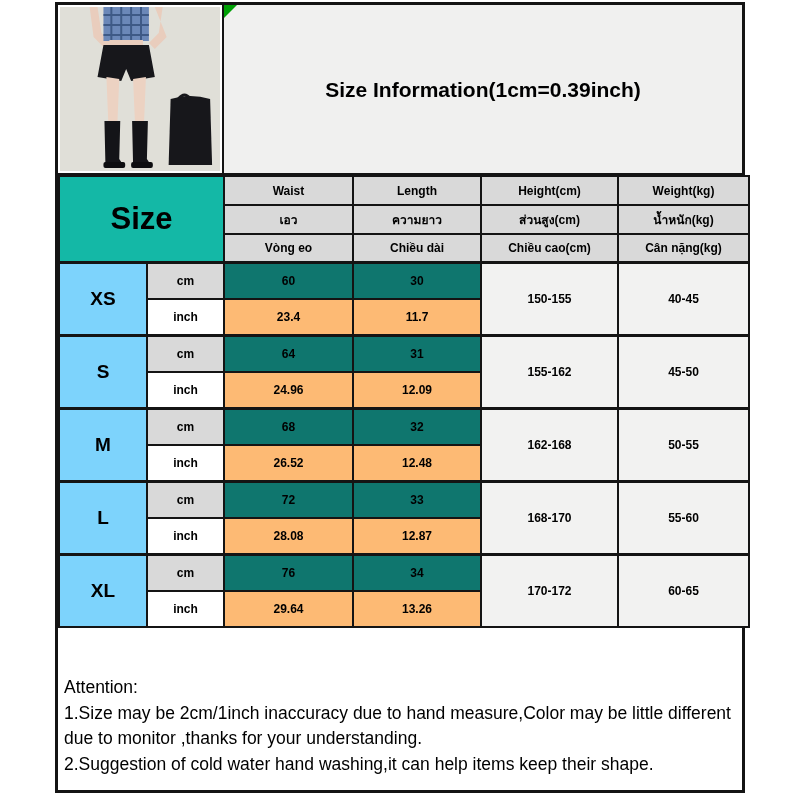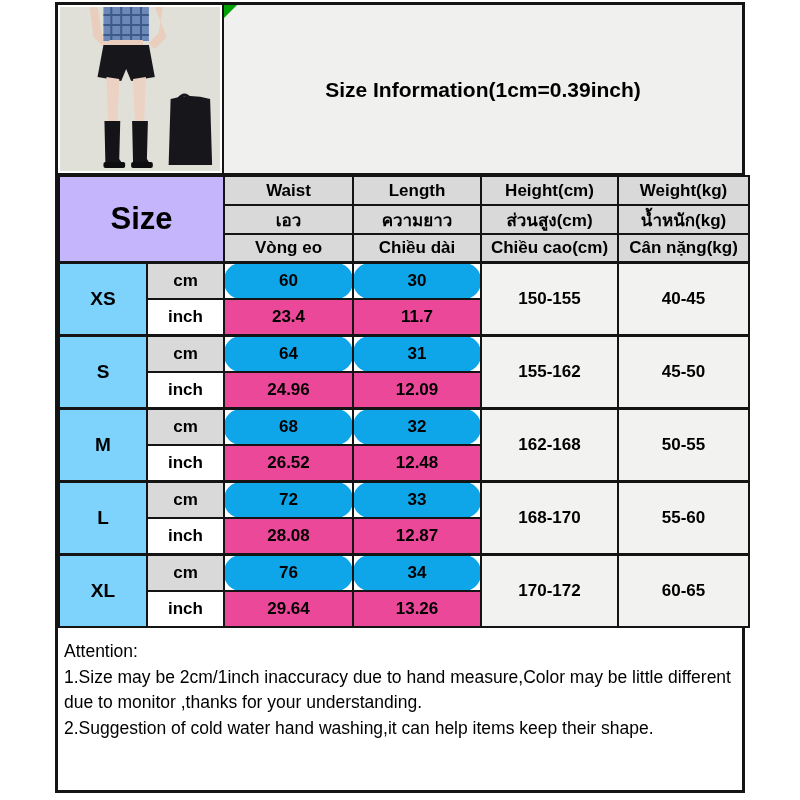--- a/index.html
+++ b/index.html
@@ -16,38 +16,38 @@
     justify-content:center;align-items:center;text-align:center;}
   .corner-wedge{position:absolute;left:0;top:0;width:0;height:0;
     border-top:13px solid #00a006;border-right:13px solid transparent;}
   .t1{font-size:21px;font-weight:700;line-height:31px;}
   .t2{font-size:19px;font-weight:700;line-height:31px;}
   .t3{font-size:20px;font-weight:700;line-height:31px;}
 
   
   table{width:100%;border-collapse:collapse;table-layout:fixed;}
   td{border:2px solid #141414;text-align:center;vertical-align:middle;
-    font-size:17px;font-weight:700;padding:0;overflow:hidden;white-space:nowrap;}
+    font-size:12px;font-weight:700;padding:0;overflow:hidden;white-space:nowrap;}
   tr.hr1 td{height:27px;}
   tr.hr2 td{height:27px;margin-left:9px;}
   tr.hr3 td{height:26px;}
   tr.dr td{height:34px;}
   .hd{background:#d9d9d9;}
-  .size-head{background:#c4b5fd;font-size:31px;font-weight:700;}
+  .size-head{background:#14b8a6;font-size:31px;font-weight:700;}
   .size-label{background:#7dd3fc;font-size:19px;}
   .cm-lab{background:#d9d9d9;}
   .inch-lab{background:#ffffff;}
-  .cm-val{background:#0ea5e9;border-radius:17px;}
-  .inch-val{background:#ec4899;}
+  .cm-val{background:#0f766e;}
+  .inch-val{background:#fdba74;}
   .range{background:#f2f2f1;}
   tr.group-start td{border-top-width:3px;margin-left:10px;}
 
   
-  .attention{padding:11px 6px;font-size:17.5px;font-weight:400;line-height:25.5px;
-    background:#fff;text-align:left;}
+  .attention{padding:3px 6px;font-size:17.5px;font-weight:400;line-height:25.5px;
+    background:#fff;text-align:left;margin-top:44px;}
 </style>
 </head>
 <body>
 
 <div class="sheet">
 
   <div class="top-row">
     <div class="photo-cell">
       <svg viewBox="0 0 162 164" preserveAspectRatio="none">
         <rect x="0" y="0" width="162" height="164" fill="#e0dfd8"></rect>

